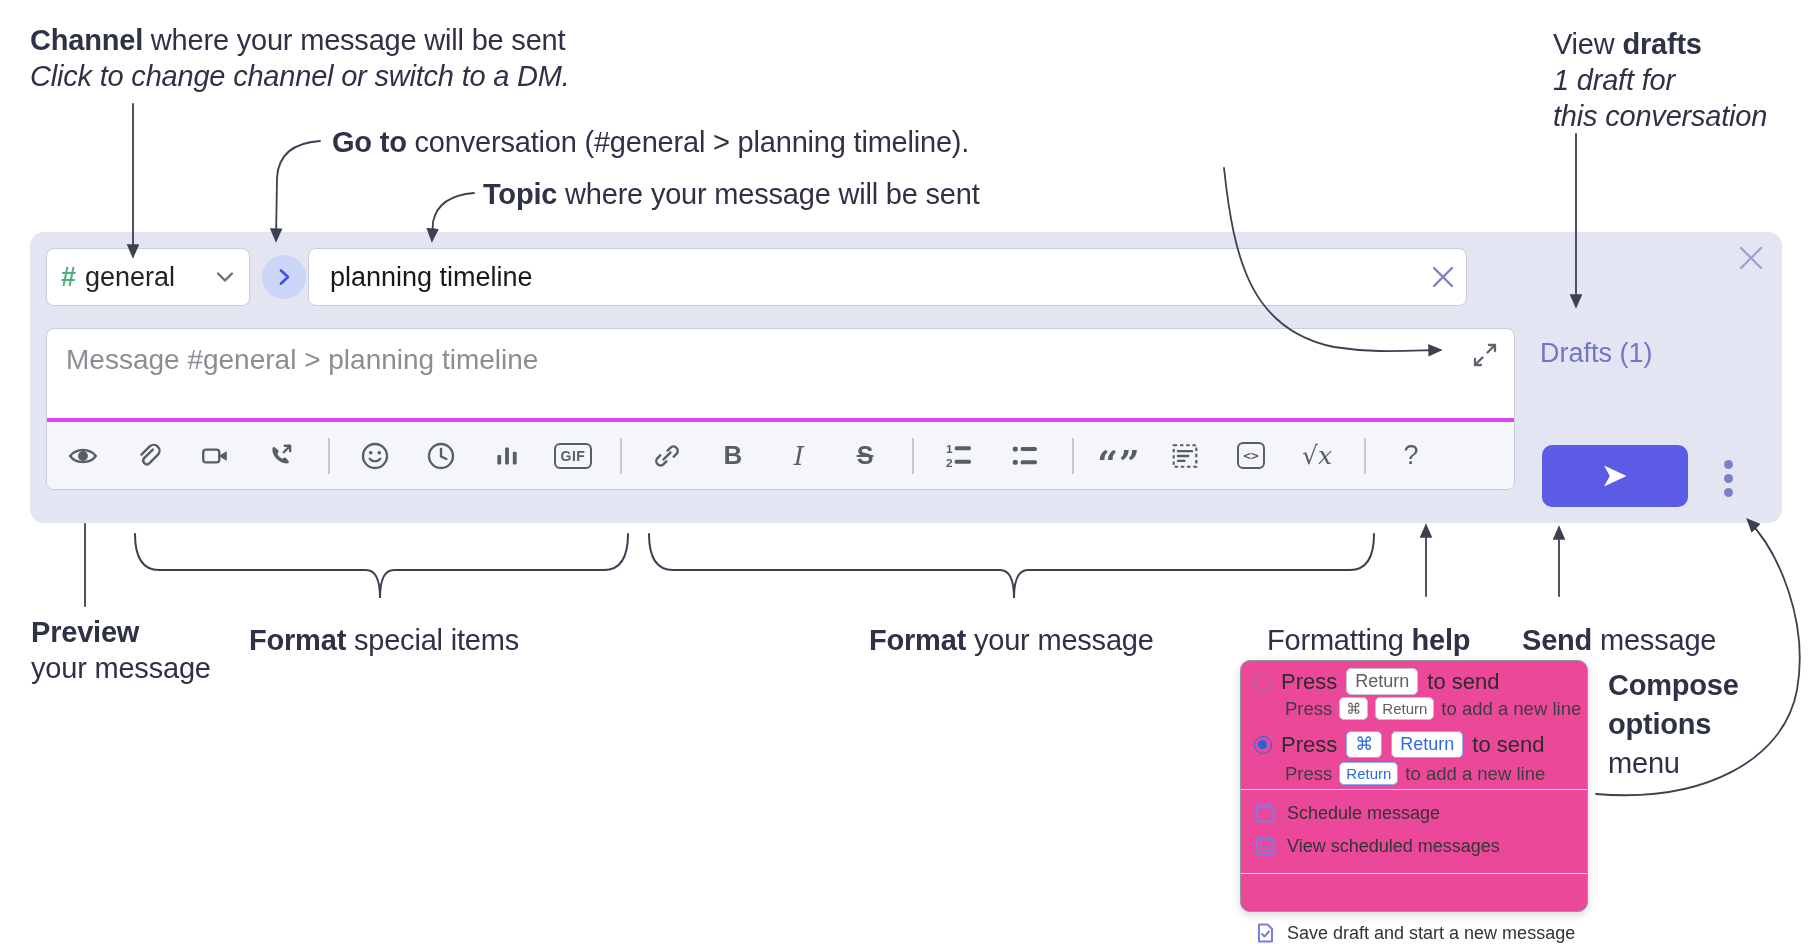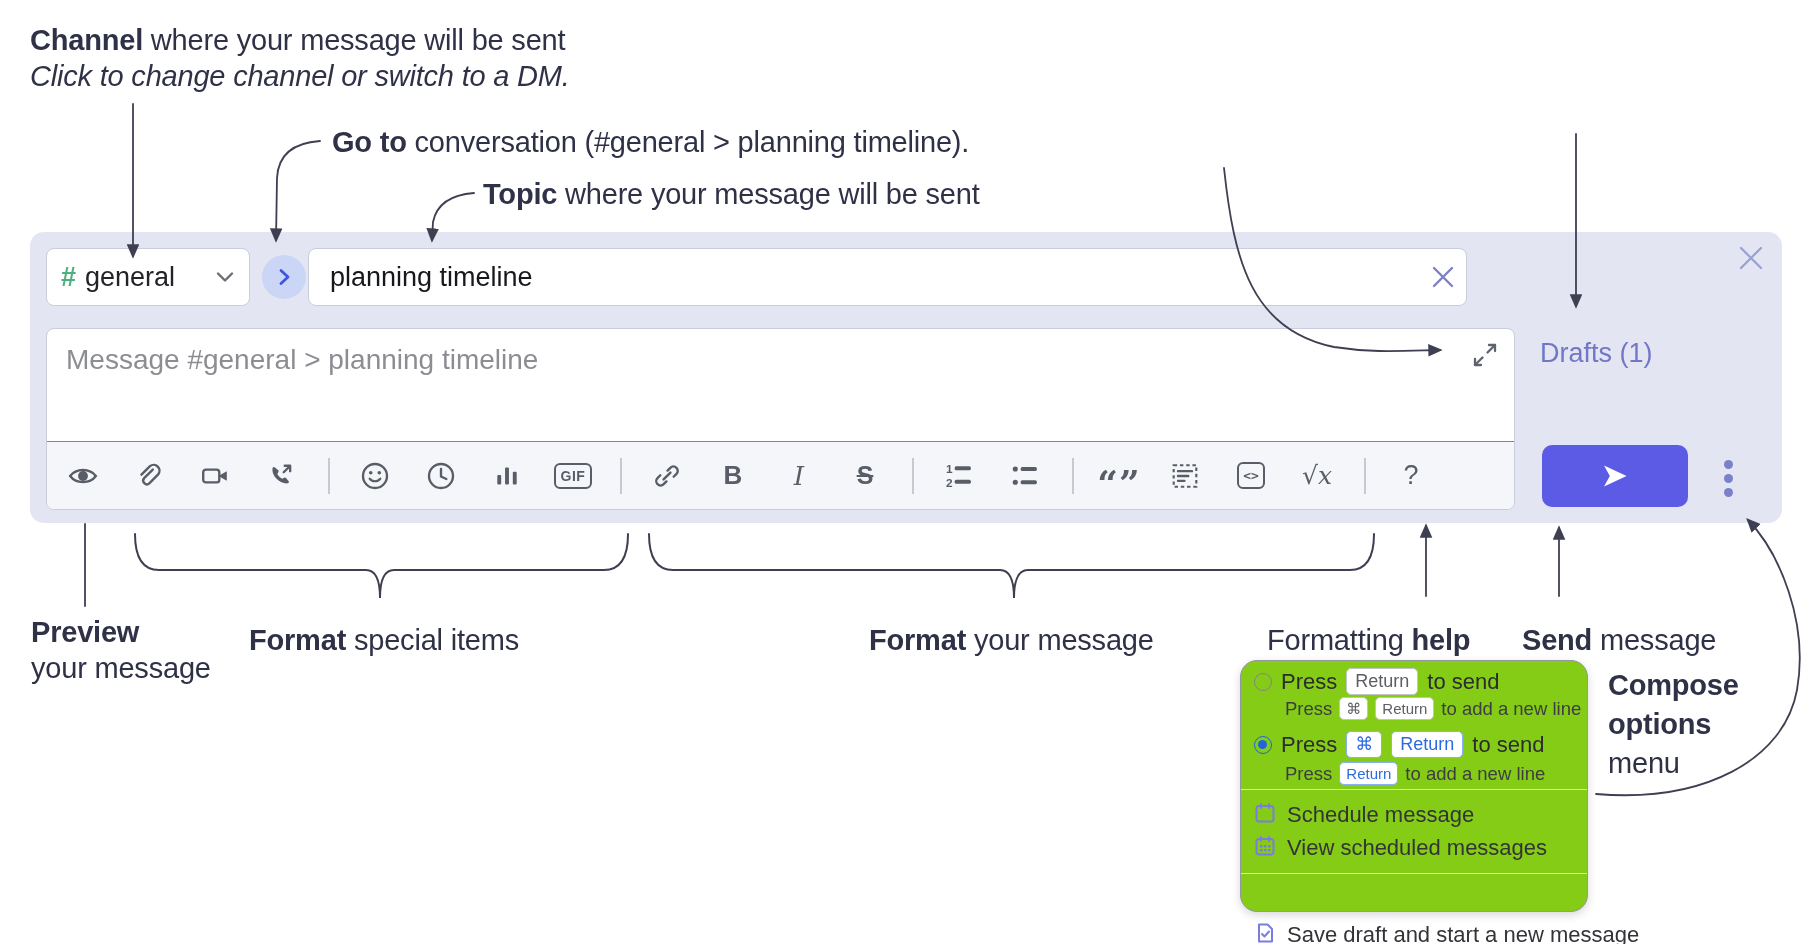--- a/index.html
+++ b/index.html
@@ -13,51 +13,51 @@
   .compose{position:absolute;left:30px;top:232px;width:1752px;height:291px;background:#e3e5f2;border-radius:14px;}
   .whitebox{background:#ffffff;border:1px solid #c9ccdb;border-radius:8px;box-sizing:border-box;}
   .chan-select{position:absolute;left:16px;top:16px;width:204px;height:58px;display:flex;align-items:center;padding:0 14px;cursor:pointer;}
   .chan-hash{font-size:27px;font-weight:700;color:#4caf7e;}
   .chan-name{font-size:27px;color:#222329;margin-left:9px;}
   .chan-chev{margin-left:auto;}
   .goto-btn{position:absolute;left:232px;top:23px;width:44px;height:44px;border-radius:50%;background:#cbd5f6;display:flex;align-items:center;justify-content:center;cursor:pointer;}
   .topic-input{position:absolute;left:278px;top:16px;width:1159px;height:58px;background:#fff;border:1px solid #c9ccdb;border-radius:8px;box-sizing:border-box;font-family:"Liberation Sans",sans-serif;font-size:27px;color:#17181c;padding:0 52px 0 21px;outline:none;}
   .topic-clear{position:absolute;left:1401px;top:33px;width:24px;height:24px;cursor:pointer;}
   .compose-close{position:absolute;left:1708px;top:13px;width:26px;height:26px;cursor:pointer;}
-  .msgbox{position:absolute;left:16px;top:96px;width:1469px;height:182px;overflow:hidden;}
+  .msgbox{position:absolute;left:16px;top:96px;width:1469px;height:162px;overflow:hidden;}
   .placeholder{position:absolute;left:19px;top:15px;font-size:28px;color:#8c8d93;}
   .expand-btn{position:absolute;right:16px;top:13px;width:26px;height:26px;cursor:pointer;}
-  .toolbar{position:absolute;left:0;right:0;bottom:0;height:67px;background:#f5f6f9;border-top:1px solid #d946ef;display:flex;align-items:center;padding-left:13px;}
+  .toolbar{position:absolute;left:0;right:0;bottom:0;height:67px;background:#f5f6f9;border-top:4px solid #d946ef;display:flex;align-items:center;padding-left:13px;}
   .tb-cell{width:46px;height:46px;display:flex;align-items:center;justify-content:center;margin-right:20px;cursor:pointer;flex:none;color:#585d68;}
   .tb-div{width:2px;height:36px;background:#c7c9d1;margin:0 22px 0 4px;flex:none;}
   .tb-txt{font-size:26px;color:#585d68;}
   .tb-bold{font-weight:700;font-size:26px;}
   .tb-italic{font-style:italic;font-family:"DejaVu Serif",serif;font-size:26px;}
   .tb-strike{font-size:25px;text-decoration:line-through;font-weight:600;}
   .tb-gif{font-size:14px;font-weight:700;border:2.4px solid #585d68;border-radius:6px;padding:3px 5px;letter-spacing:0.5px;}
   .tb-quote{font-family:"DejaVu Serif",serif;font-weight:700;font-size:36px;letter-spacing:1px;line-height:20px;padding-top:14px;}
   .tb-code{font-size:13px;font-weight:700;border:2.4px solid #585d68;border-radius:6px;padding:4px 4px;font-family:"DejaVu Sans Mono",monospace;}
   .tb-math{font-family:"DejaVu Serif",serif;font-style:italic;font-size:25px;}
   .tb-help{font-size:27px;color:#585d68;}
   .drafts-link{position:absolute;left:1510px;top:106px;font-size:27px;color:#7177c5;cursor:pointer;}
   .send-btn{position:absolute;left:1512px;top:213px;width:146px;height:62px;background:#5b5be6;border-radius:10px;display:flex;align-items:center;justify-content:center;cursor:pointer;}
   .dots-btn{position:absolute;left:1684px;top:224px;width:28px;height:44px;display:flex;flex-direction:column;align-items:center;justify-content:center;gap:5px;cursor:pointer;}
   .dot{width:9px;height:9px;border-radius:50%;background:#7b80c8;}
   
-  .popup{position:absolute;left:1240px;top:660px;width:348px;height:252px;background:#84cc16;border:1.6px solid #95969e;border-radius:17px;box-shadow:0 3px 8px rgba(40,40,60,0.18);box-sizing:border-box;}
+  .popup{position:absolute;left:1240px;top:660px;width:348px;height:252px;background:#ec4899;border:1.6px solid #95969e;border-radius:10px;box-shadow:0 3px 8px rgba(40,40,60,0.18);box-sizing:border-box;}
   .mrow{position:absolute;display:flex;align-items:center;gap:9px;font-size:22px;color:#2c2c30;white-space:nowrap;}
   .msub{position:absolute;display:flex;align-items:center;gap:7px;font-size:18.5px;color:#3d3d42;white-space:nowrap;}
   .kbd{display:inline-block;border:1.3px solid #c2c2c8;border-radius:5px;padding:0 8px;font-size:18px;line-height:25px;color:#5d5d63;background:#fff;}
   .kbd.sm{font-size:15px;line-height:21px;padding:0 6px;}
   .kbd.blue{border-color:#8ab0f4;color:#2d6ae0;}
   .radio{width:18px;height:18px;border:1.6px solid #84848c;border-radius:50%;box-sizing:border-box;flex:none;}
   .radio.sel{border-color:#2166d6;position:relative;}
   .radio.sel::after{content:"";position:absolute;left:3px;top:3px;width:9px;height:9px;border-radius:50%;background:#2166d6;}
   .mdiv{position:absolute;left:0;right:0;height:1px;background:#dfdfe4;}
-  .mitem{position:absolute;left:13px;display:flex;align-items:flex-start;gap:11px;font-size:22px;color:#333338;cursor:pointer;white-space:nowrap;}
+  .mitem{position:absolute;left:13px;display:flex;align-items:flex-end;gap:11px;font-size:18px;color:#333338;cursor:pointer;white-space:nowrap;}
   svg.overlay{position:absolute;left:0;top:0;pointer-events:none;z-index:40;}
 </style>
 </head>
 <body>
 
 <div class="stage">
 
   <svg class="overlay" width="1814" height="944" viewBox="0 0 1814 944">
     <defs>
       <marker id="ah" markerWidth="9" markerHeight="8" refX="6.5" refY="3.5" orient="auto">
@@ -82,20 +82,25 @@
   <div class="note" style="left:332px;top:124px;">
     <b>Go to</b><span> conversation (#general &gt; planning timeline).</span>
   </div>
   <div class="note" style="left:30px;top:22px;">
     <div><b>Channel</b><span> where your message will be sent</span></div>
     <div class="it">Click to change channel or switch to a DM.</div>
   </div>
   <div class="note" style="left:483px;top:176px;">
     <b>Topic</b><span> where your message will be sent</span>
   </div>
+  <div class="note" style="left:1553px;top:26px;">
+    <div><span>View </span><b>drafts</b></div>
+    <div class="it">1 draft for</div>
+    <div class="it">this conversation</div>
+  </div>
 
   <div class="compose">
 
     <div class="whitebox chan-select">
       <span class="chan-hash">#</span>
       <span class="chan-name">general</span>
       <svg class="chan-chev" width="20" height="12" viewBox="0 0 20 12">
         <polyline points="3,2.5 10,9.5 17,2.5" fill="none" stroke="#6b6e78" stroke-width="2.4" stroke-linecap="round" stroke-linejoin="round"></polyline>
       </svg>
     </div>

